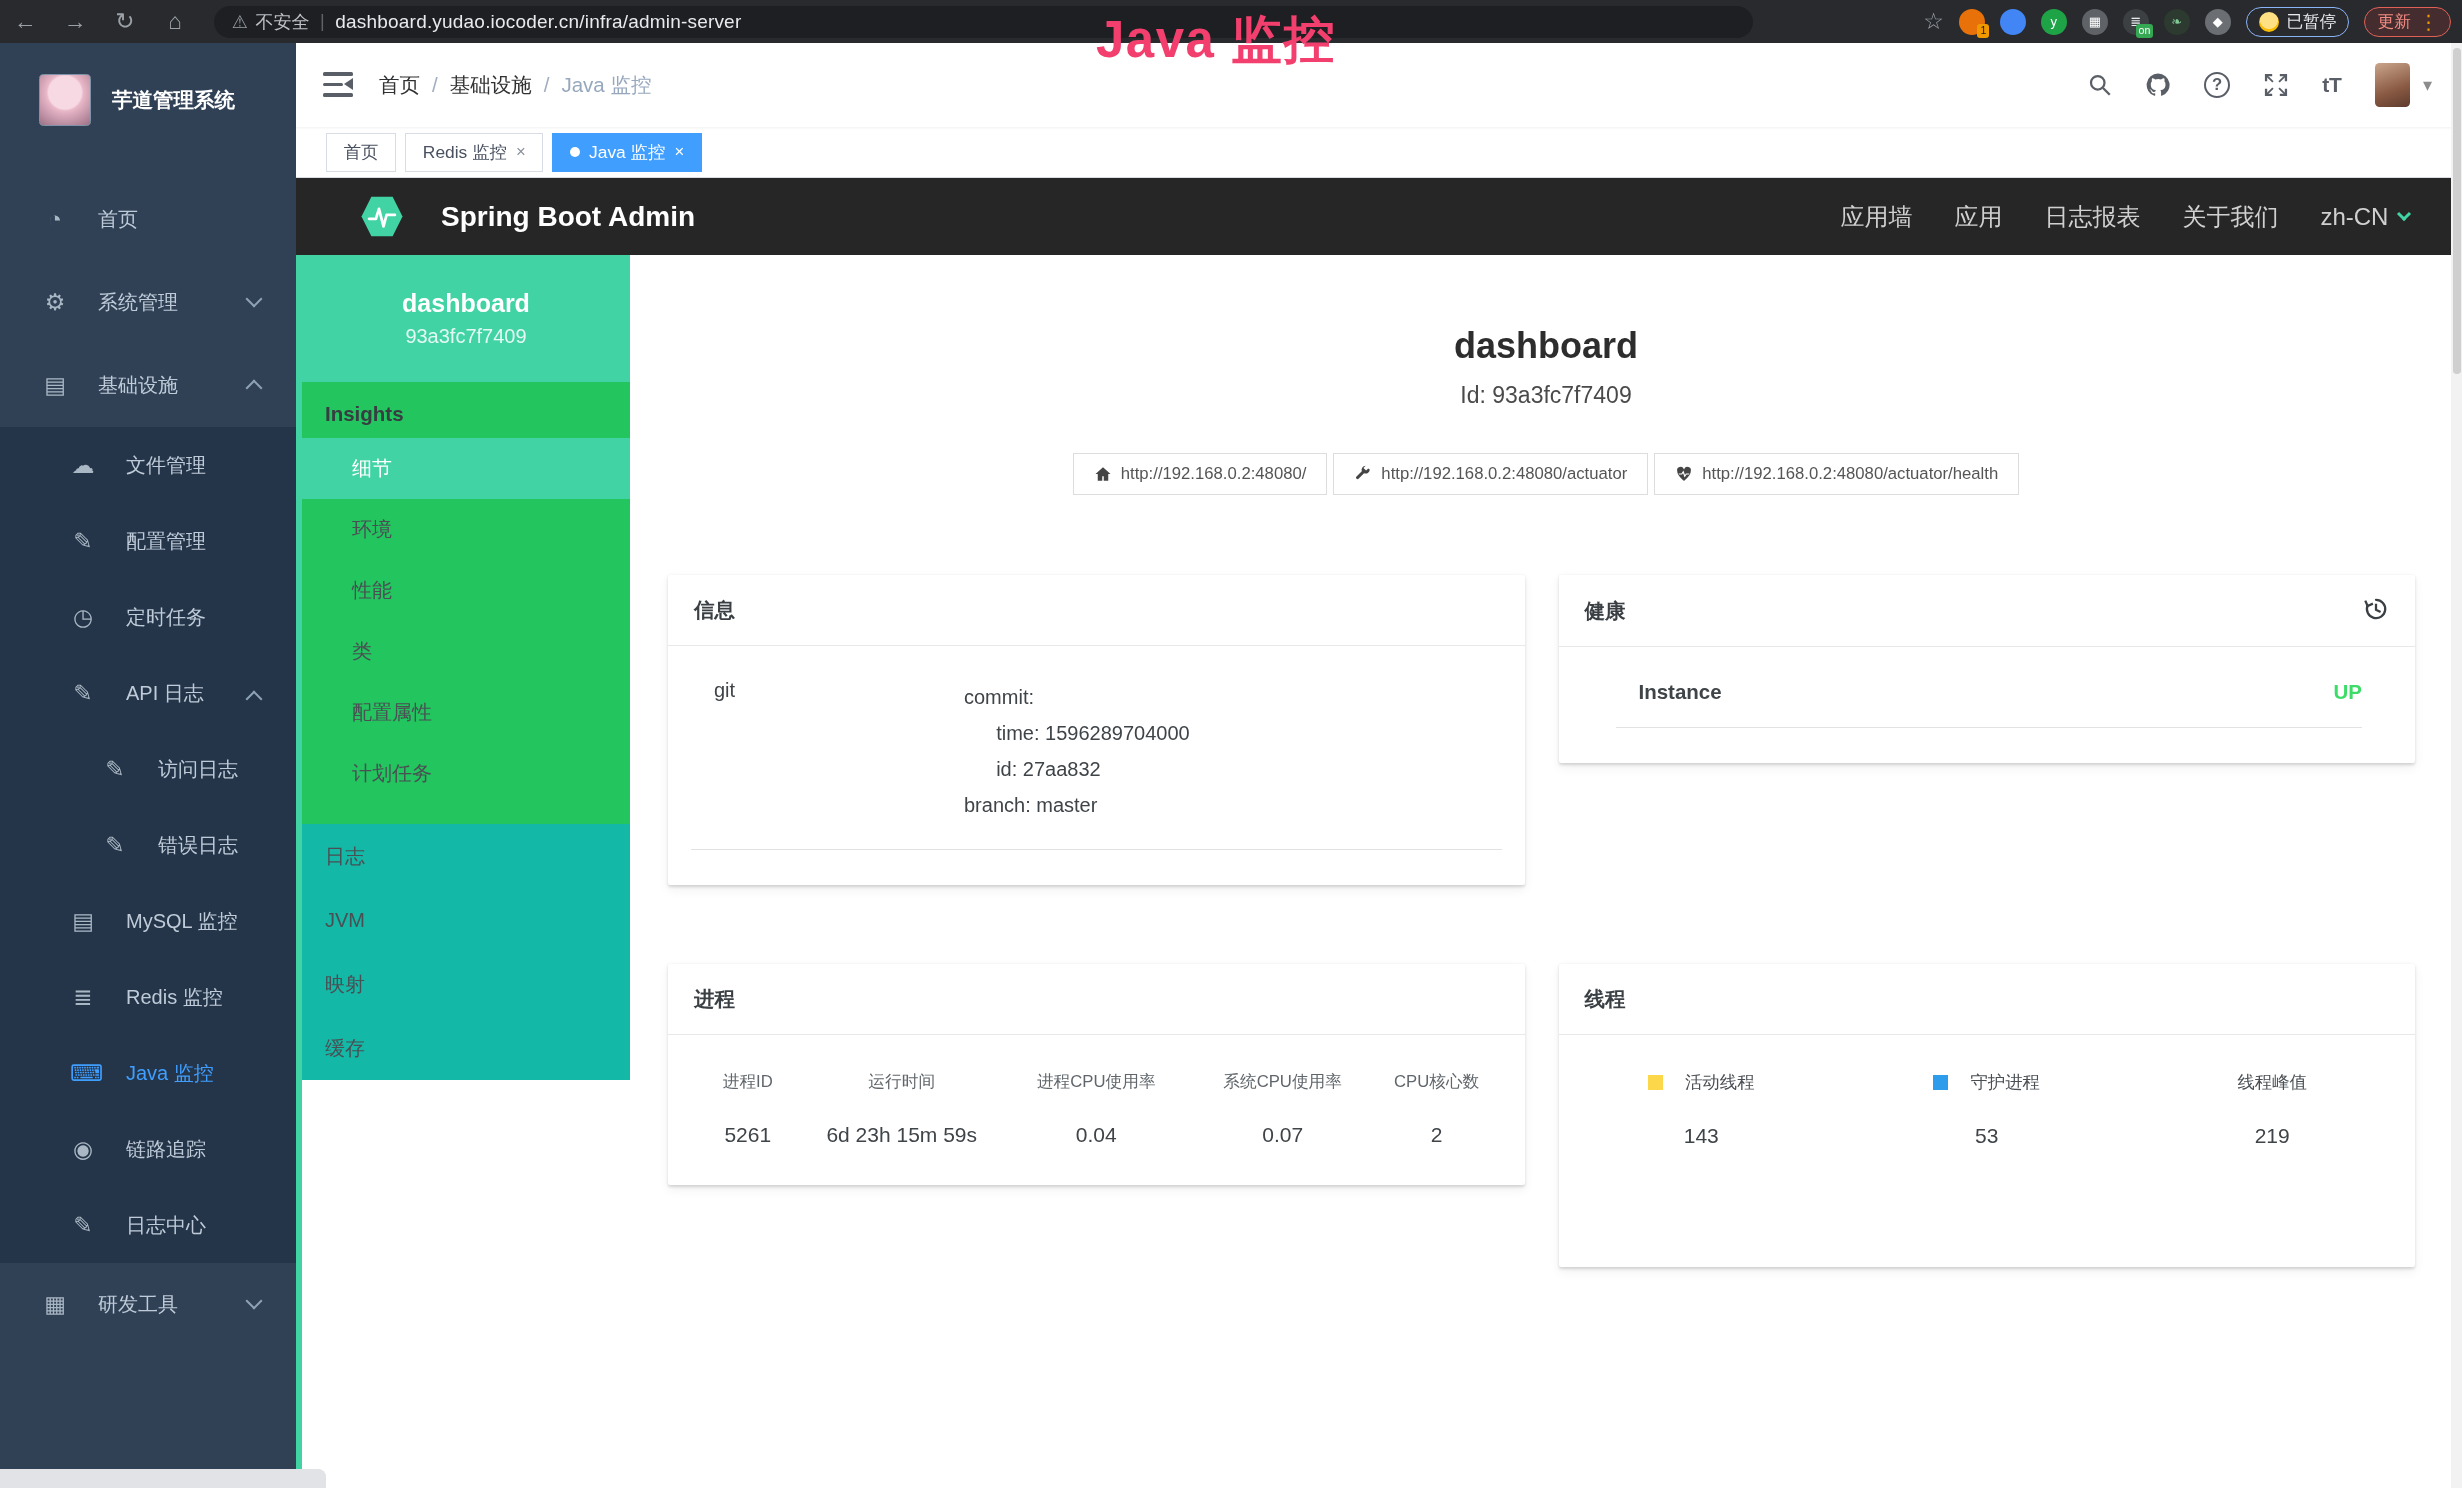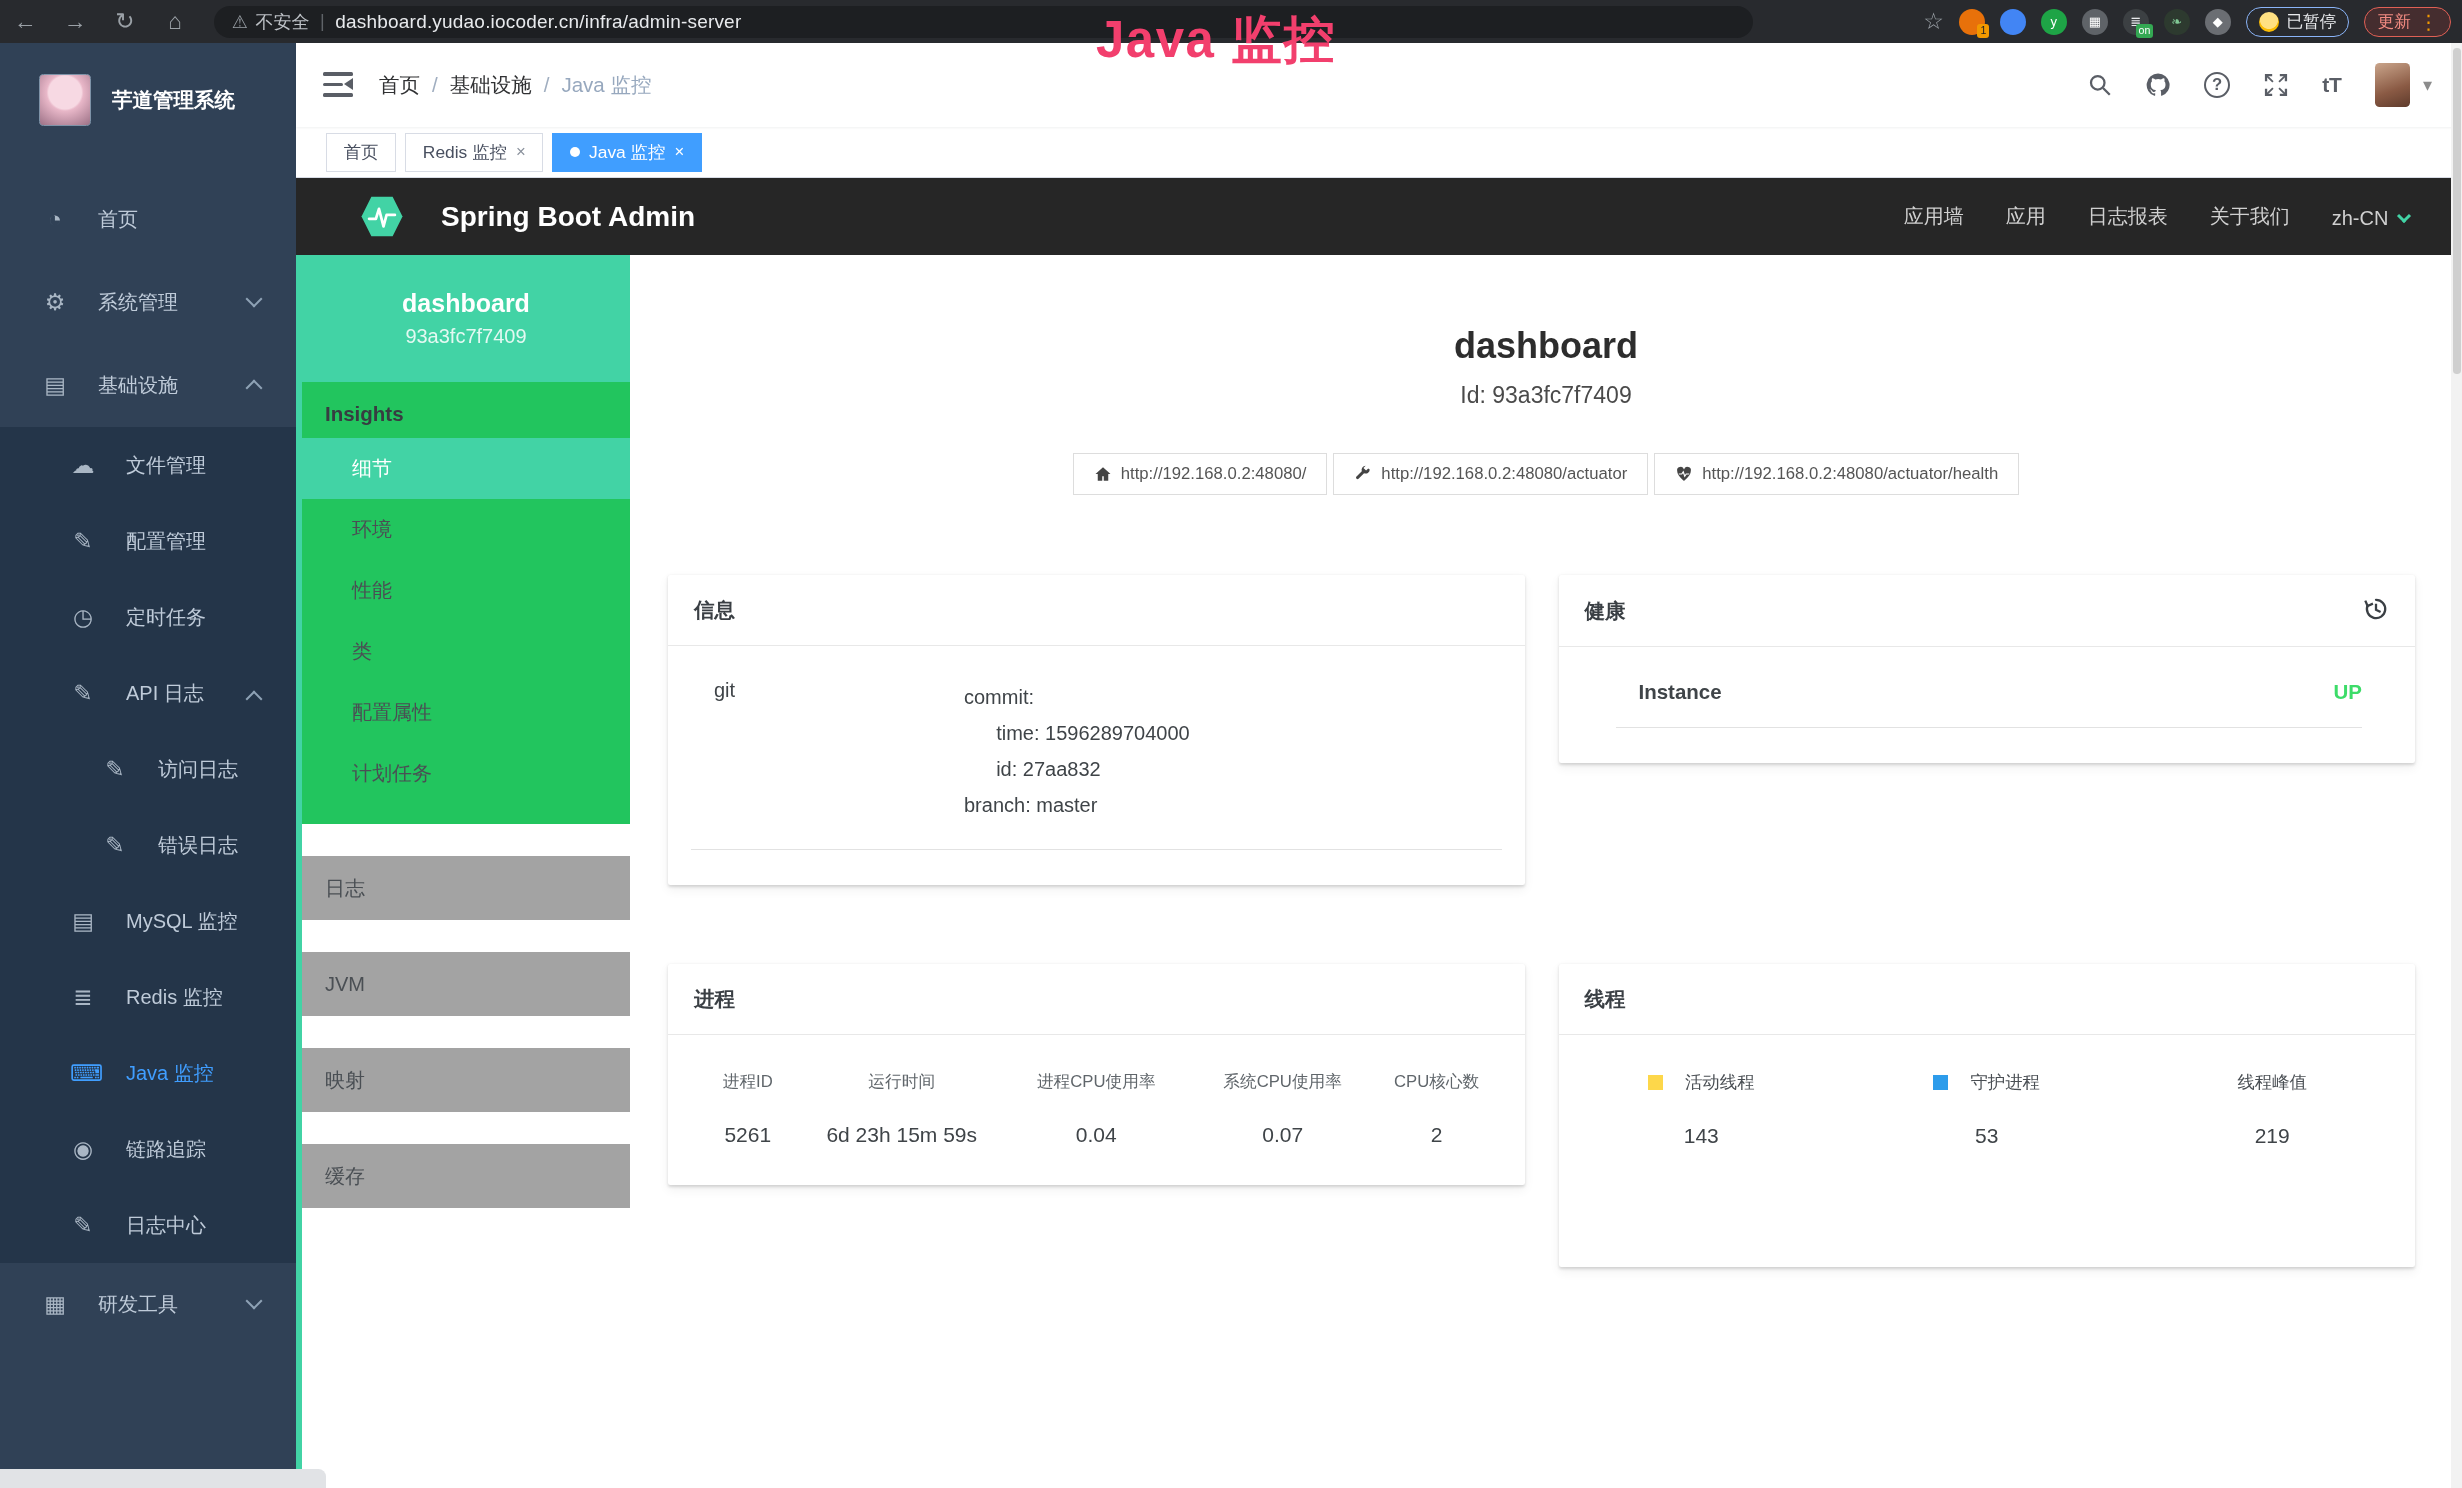--- a/index.html
+++ b/index.html
@@ -80,34 +80,34 @@
   .tab .x { font-size:16.7px; color:#8a919c; }
   .tab.active { background:#409eff; border-color:#409eff; color:#fff; }
   .tab.active .x { color:#fff; }
   .tab .dot { width:10px; height:10px; border-radius:50%; background:#fff; }
 
   
   .sba { flex:1; display:flex; flex-direction:column; min-height:0; }
   .sba-header { height:77px; background:#262626; display:flex; align-items:center; flex:none; }
   .sba-brand { display:flex; align-items:center; margin-left:64px; gap:37px; }
   .sba-title { color:#fff; font-size:28px; font-weight:700; }
-  .sba-nav { margin-left:auto; display:flex; align-items:flex-end; gap:42px; padding-right:53px; font-size:20px; color:#d0d0d0; }
+  .sba-nav { margin-left:auto; display:flex; align-items:center; gap:42px; padding-right:53px; font-size:24px; color:#d0d0d0; }
   .sba-locale { display:flex; align-items:center; gap:10.6px; }
   .chev-sm { width:10px; height:10px; border-right:3px solid #42d3a5; border-bottom:3px solid #42d3a5; transform:rotate(45deg); margin-top:-4.6px; }
 
   .sba-body { flex:1; display:flex; min-height:0; }
   .inner-sidebar { width:334px; flex:none; border-left:6px solid #42d3a5; background:#fff; }
   .inst-head { height:127px; background:#42d3a5; color:#fff; display:flex; flex-direction:column; align-items:center; justify-content:center; gap:7.6px; }
   .inst-name { font-size:25px; font-weight:700; }
   .inst-id { font-size:20px; color:rgba(255,255,255,.85); }
   .insights { background:#22c55e; padding-bottom:20px; }
   .insights-label { font-size:20.5px; font-weight:700; color:#373d41; padding:20px 0 12px 23px; }
   .ins-item { height:61px; line-height:61px; padding-left:50px; font-size:20px; color:#4a4f54; cursor:pointer; }
   .ins-item.active { background:#42d3a5; color:#fff; }
-  .root-item { height:64px; line-height:64px; padding-left:23px; font-size:20px; color:#4a4f54; cursor:pointer; background:#a3a3a3;margin-top:32px; }
+  .root-item { height:64px; line-height:64px; padding-left:23px; font-size:20px; color:#4a4f54; cursor:pointer; background:#14b8a6; }
 
   .main { flex:1; min-width:0; overflow:hidden; padding-top:70px; }
   .inst-title { text-align:center; font-size:36px; font-weight:700; color:#2d2d2d; }
   .inst-subtitle { text-align:center; font-size:23px; color:#4a4a4a; margin-top:15px; }
   .links-row { display:flex; justify-content:center; gap:6px; margin-top:44px; }
   .link-btn { height:42px; border:0.8px solid #ddd; background:#fff; display:flex; align-items:center; gap:9px; padding:0 20px; font-size:16.7px; color:#555; }
   .link-btn svg { flex:none; }
 
   .cards { display:grid; grid-template-columns:1fr 1fr; column-gap:34px; row-gap:49px; padding:0 47px 0 38px; margin-top:80px; align-items:start; }
   .card { background:#fff; box-shadow:0 1.5px 3px rgba(0,0,0,.14), 0 4.6px 10.6px rgba(0,0,0,.06); border-radius:2.3px; }

